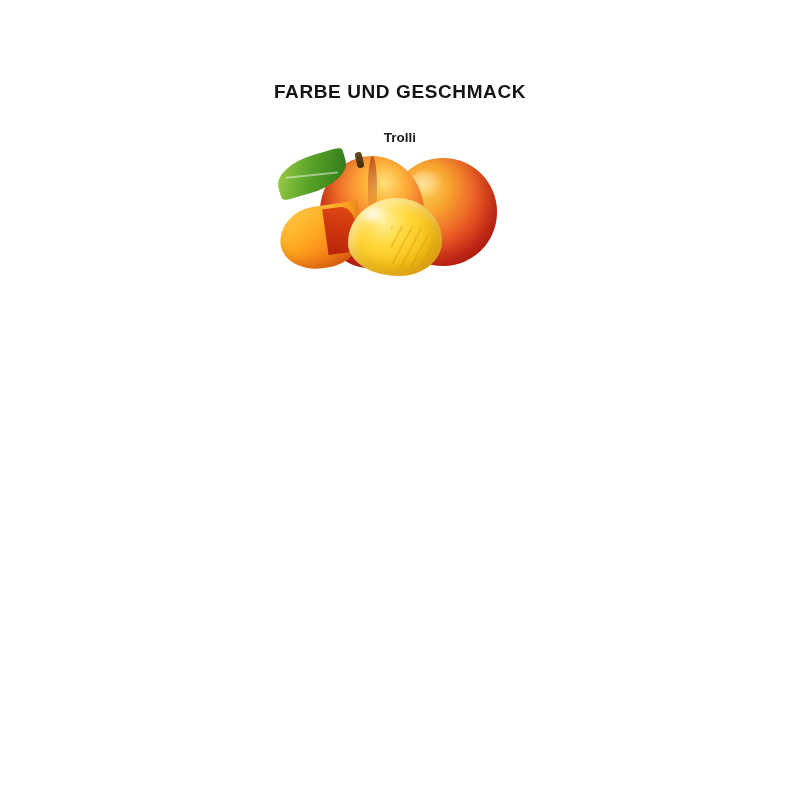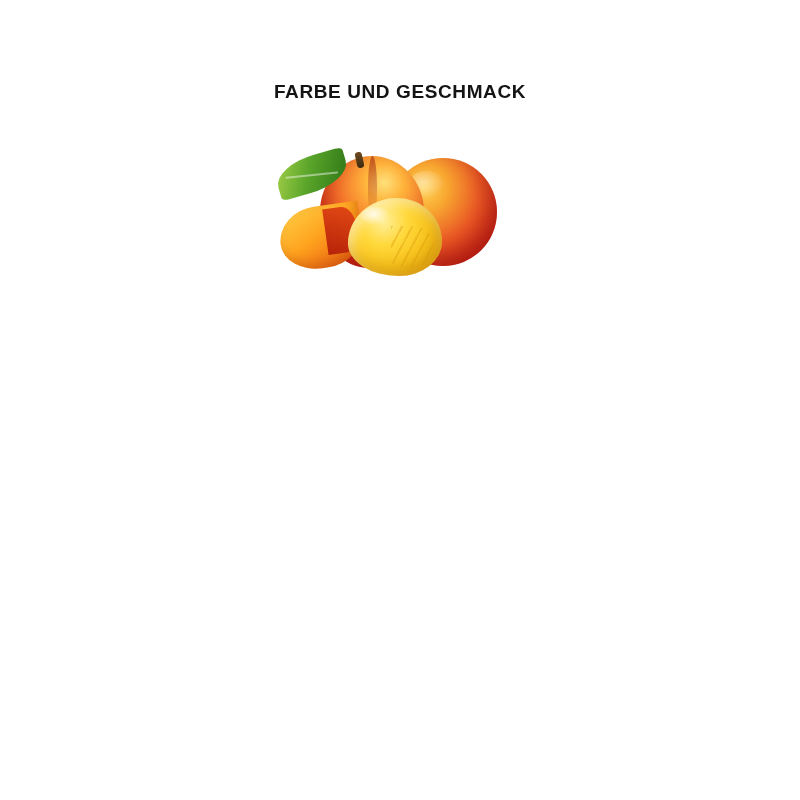--- a/index.html
+++ b/index.html
@@ -187,20 +187,21 @@
     border-radius: 0 50% 50% 20%;
   }
 </style>
 </head>
 <body>
 
 <div class="page">
 
   <div class="page-title">FARBE UND GESCHMACK</div>
 
+  <div class="brand-label">Trolli</div>
 
   <div class="figure">
     <div class="peach-back"></div>
     <div class="peach-front"></div>
     <div class="peach-stem"></div>
     <div class="peach-leaf"></div>
     <div class="peach-slice"></div>
     <div class="gummy">
       <div class="gummy-ridges"></div>
     </div>

